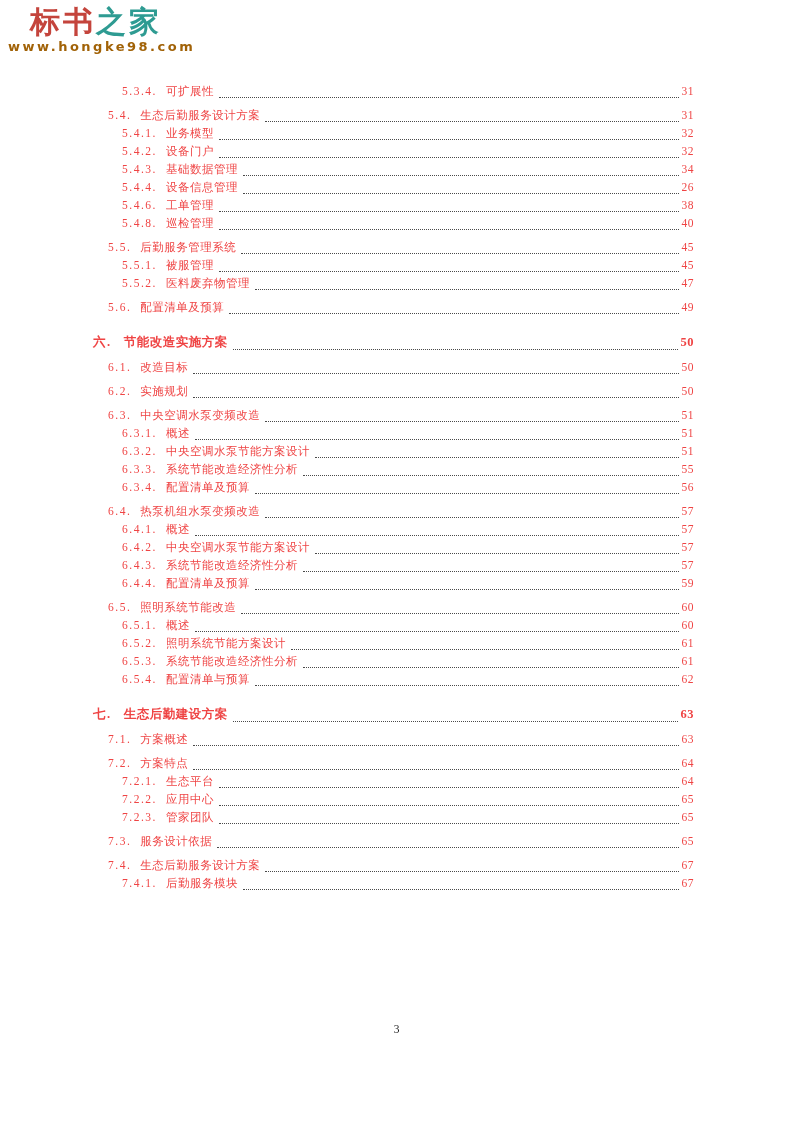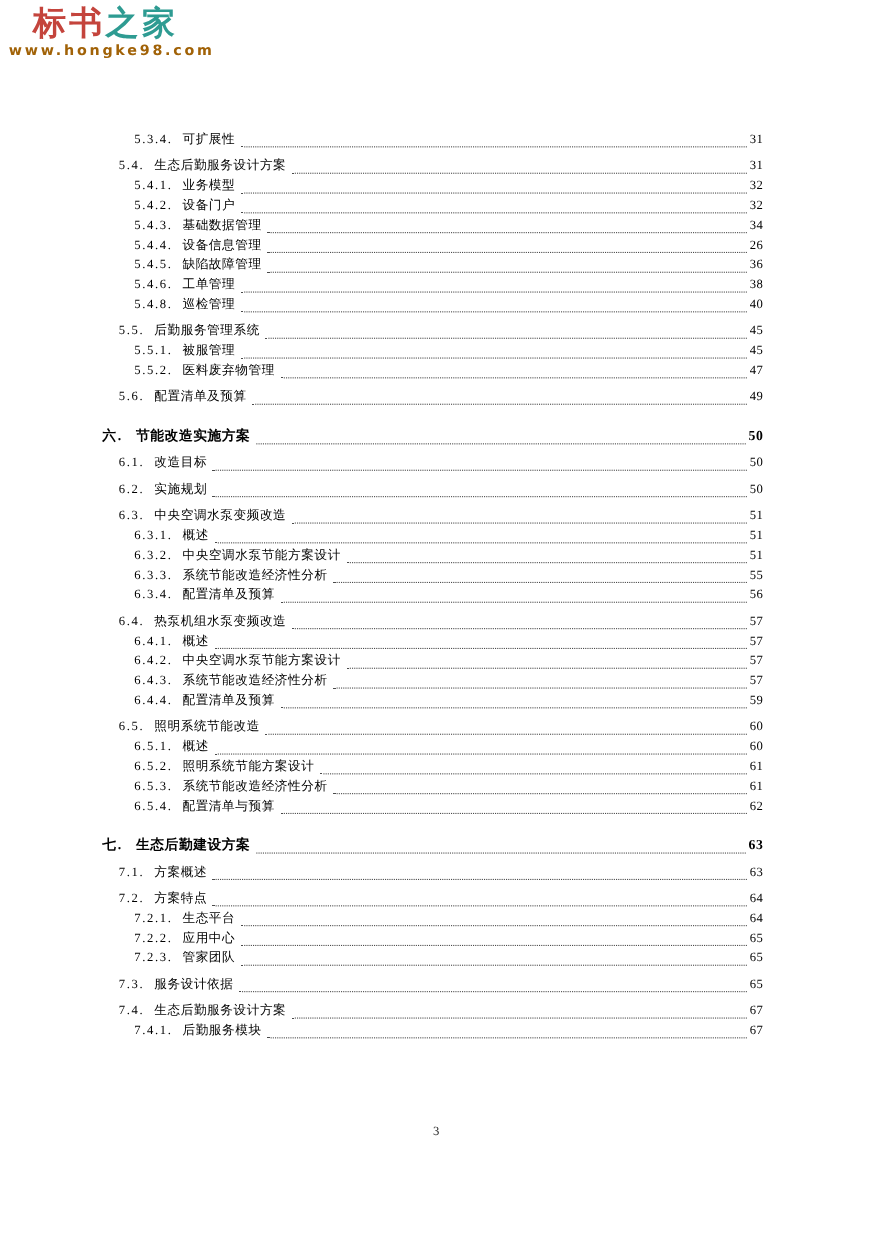--- a/index.html
+++ b/index.html
@@ -40,22 +40,22 @@
     font-size: 13px;
     line-height: 15px;
     color: #a16207;
     letter-spacing: 2.5px;
     margin-top: 1px;
     white-space: nowrap;
   }
 
   
   .toc {
-    padding: 116px 99px 0 93px;
-    color: #000000;
+    padding: 80px 99px 0 93px;
+    color: #ef4444;
   }
   .toc-row {
     display: flex;
     align-items: baseline;
     font-size: 11.5px;
     line-height: 14px;
     white-space: nowrap;
   }
   .toc-row.lvl1 {
     padding-left: 0;
@@ -151,26 +151,20 @@
         <span class="toc-leader"></span>
         <span class="toc-page">34</span>
       </div>
         <div class="toc-row lvl3">
         <span class="toc-num">5.4.4.</span>
         <span class="toc-title">设备信息管理</span>
         <span class="toc-leader"></span>
         <span class="toc-page">26</span>
       </div>
         <div class="toc-row lvl3">
-        <span class="toc-num">5.4.5.</span>
-        <span class="toc-title">缺陷故障管理</span>
-        <span class="toc-leader"></span>
-        <span class="toc-page">36</span>
-      </div>
-        <div class="toc-row lvl3">
         <span class="toc-num">5.4.6.</span>
         <span class="toc-title">工单管理</span>
         <span class="toc-leader"></span>
         <span class="toc-page">38</span>
       </div>
         <div class="toc-row lvl3">
         <span class="toc-num">5.4.8.</span>
         <span class="toc-title">巡检管理</span>
         <span class="toc-leader"></span>
         <span class="toc-page">40</span>

